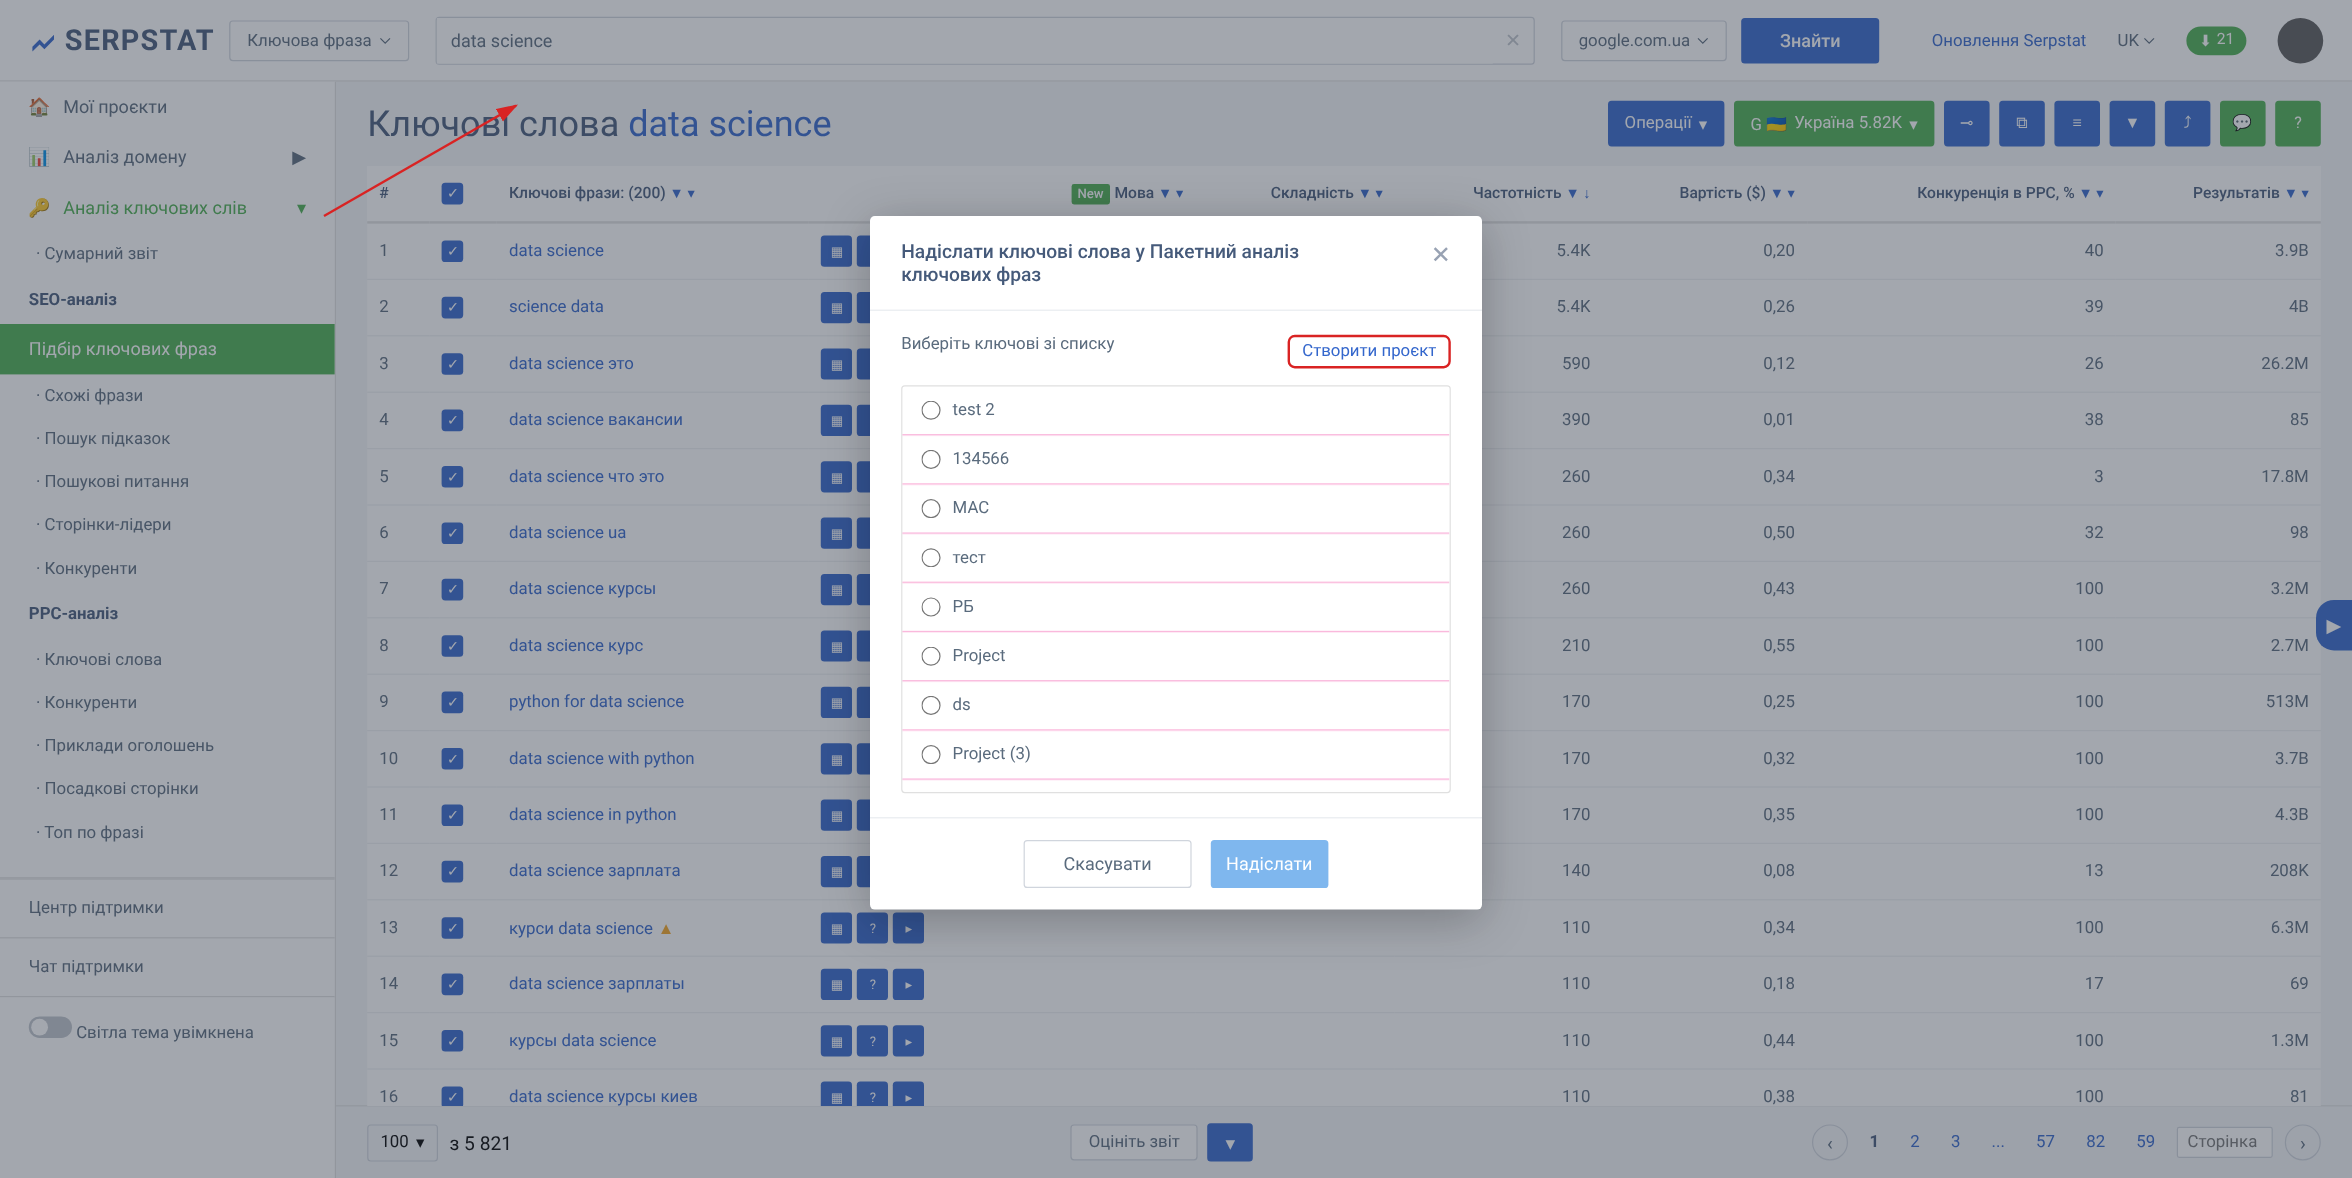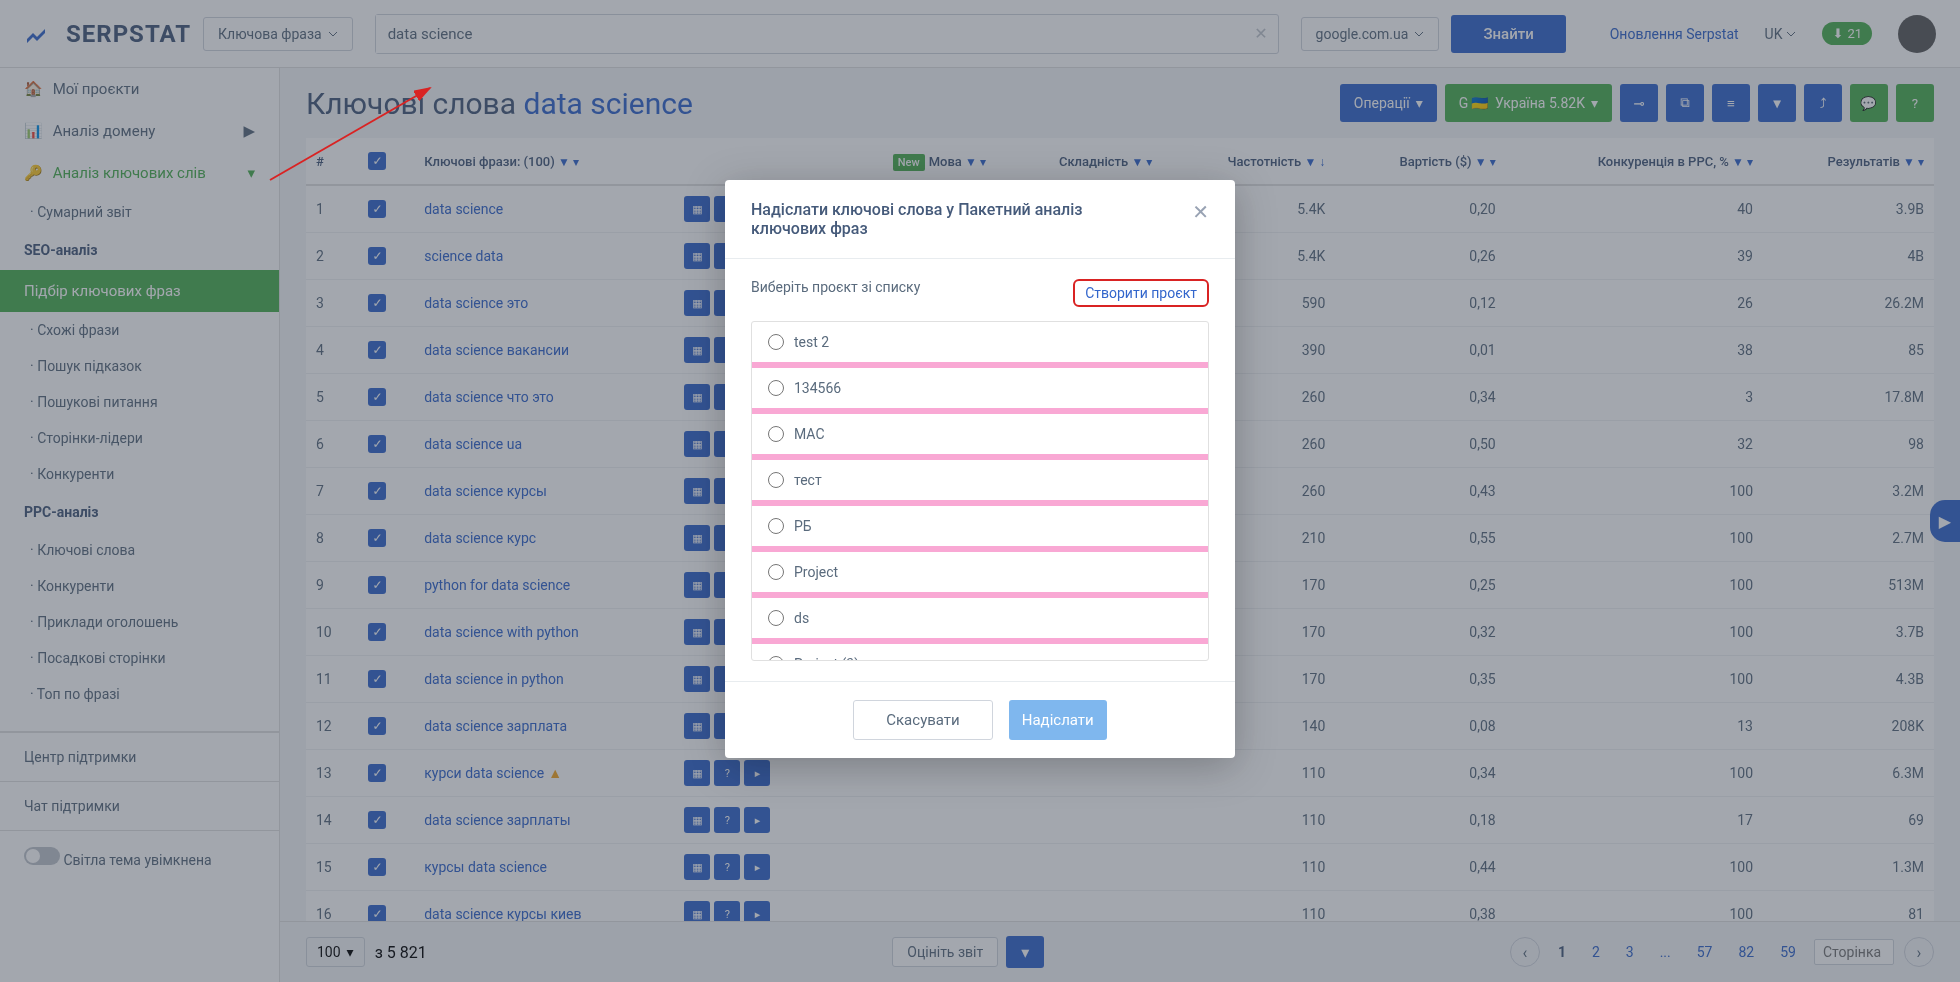--- a/index.html
+++ b/index.html
@@ -1,18 +1,18 @@
 <!DOCTYPE html>
 <html><head>
 <meta charset="utf-8">
 <style>
 *{box-sizing:border-box;margin:0;padding:0;font-family:-apple-system,BlinkMacSystemFont,"Segoe UI",Roboto,sans-serif}
 body{background:#f4f6f8;width:1960px;height:982px;overflow:hidden;position:relative}
 .hdr{height:68px;background:#fff;display:flex;align-items:center;padding:0 24px;border-bottom:1px solid #e0e0e0;gap:12px}
-.logo{font-size:24px;font-weight:700;color:#455a7a;letter-spacing:1px;display:flex;align-items:center;gap:18px}
+.logo{font-size:24px;font-weight:700;color:#455a7a;letter-spacing:1px;display:flex;align-items:center;gap:6px}
 .logo svg{width:24px;height:24px}
 .dd{background:#fff;border:1px solid #d0d5dd;border-radius:3px;padding:8px 14px;display:flex;align-items:center;gap:6px;font-size:14px;color:#5a6b7d}
 .dd svg{width:10px;height:10px}
 .si{flex:1;display:flex;align-items:center;border:1px solid #d0d5dd;border-radius:3px;background:#fff;margin:0 10px}
 .si input{flex:1;border:none;outline:none;padding:10px 12px;font-size:15px;color:#5a6b7d}
 .si .clr{color:#c0c5cc;padding:0 10px;cursor:pointer}
 .dd2{background:#fff;border:1px solid #d0d5dd;border-radius:3px;padding:8px 14px;display:flex;align-items:center;gap:6px;font-size:14px;color:#5a6b7d}
 .btn-find{background:#3366cc;color:#fff;border:none;padding:10px 32px;border-radius:3px;font-size:15px;font-weight:500;cursor:pointer}
 .upd{color:#3366cc;font-size:14px;margin-left:32px}
 .lang{color:#5a6b7d;font-size:14px;margin-left:14px;display:flex;align-items:center;gap:4px}
@@ -62,21 +62,21 @@
 .overlay{position:absolute;inset:0;background:rgba(50,60,75,0.45);display:flex;align-items:flex-start;justify-content:center;padding-top:180px}
 .modal{width:510px;background:#fff;border-radius:4px;box-shadow:0 8px 40px rgba(0,0,0,0.25)}
 .modal-hdr{padding:20px 26px;border-bottom:1px solid #e8ecef;display:flex;justify-content:space-between}
 .modal-hdr h3{font-size:16px;font-weight:500;color:#455a7a;max-width:380px}
 .modal-close{color:#98a2b3;font-size:20px;cursor:pointer}
 .modal-body{padding:20px 26px}
 .mb-row{display:flex;justify-content:space-between;margin-bottom:14px}
 .mb-label{font-size:14px;color:#5a6b7d}
 .create-link{font-size:14px;color:#3366cc;border:2px solid #d92323;border-radius:6px;padding:4px 10px;cursor:pointer}
 .proj-list{border:1px solid #e0e0e0;border-radius:3px;max-height:340px;overflow-y:auto}
-.proj-item{padding:12px 16px;border-bottom:6px solid #f9a8d4;display:flex;align-items:center;gap:10px}
+.proj-item{padding:12px 16px;border-bottom:1px solid #f9a8d4;display:flex;align-items:center;gap:10px}
 .proj-item input{width:16px;height:16px}
 .proj-item label{font-size:14px;color:#5a6b7d}
 .modal-footer{padding:18px 26px;display:flex;justify-content:center;gap:16px;border-top:1px solid #e8ecef}
 .btn-cancel{background:#fff;border:1px solid #d0d5dd;padding:10px 32px;border-radius:3px;font-size:15px;color:#5a6b7d;cursor:pointer}
 .btn-send{background:#7fb7ee;border:none;padding:10px 13px;border-radius:3px;font-size:15px;color:#fff;cursor:pointer}
 .arrow-ann{position:absolute;pointer-events:none}
 .side-fab{position:absolute;right:0;top:500px;width:30px;height:42px;background:#3366cc;border-radius:15px 0 0 15px;display:flex;align-items:center;justify-content:center;color:#fff}
 .warn-ic{color:#f5a623;font-size:14px;margin-left:4px}
 .toggle{width:36px;height:18px;background:#c0c5cc;border-radius:9px;position:relative;display:inline-block}
 .toggle::after{content:"";position:absolute;width:14px;height:14px;border-radius:50%;background:#fff;top:2px;left:2px}
@@ -159,21 +159,21 @@
         <button class="ic-btn green">?</button>
       </div>
     </div>
 
     <div class="tbl-wrap">
       <table>
         <thead>
           <tr>
             <th>#</th>
             <th><span class="cb">✓</span></th>
-            <th><span>Ключові фрази: (100)</span> <span class="filter-ic">▼ ▾</span></th>
+            <th><span>Ключові фрази: (200)</span> <span class="filter-ic">▼ ▾</span></th>
             <th></th>
             <th class="r"><span class="new-badge">New</span><span>Мова</span> <span class="filter-ic">▼ ▾</span></th>
             <th class="r"><span>Складність</span> <span class="filter-ic">▼ ▾</span></th>
             <th class="r"><span>Частотність</span> <span class="filter-ic">▼ ↓</span></th>
             <th class="r"><span>Вартість ($)</span> <span class="filter-ic">▼ ▾</span></th>
             <th class="r"><span>Конкуренція в PPC, %</span> <span class="filter-ic">▼ ▾</span></th>
             <th class="r"><span>Результатів</span> <span class="filter-ic">▼ ▾</span></th>
           </tr>
         </thead>
         <tbody id="tbody">
@@ -497,21 +497,21 @@
 <div class="side-fab">▶</div>
 
 <div class="overlay">
   <div class="modal">
     <div class="modal-hdr">
       <h3>Надіслати ключові слова у Пакетний аналіз ключових фраз</h3>
       <span class="modal-close">✕</span>
     </div>
     <div class="modal-body">
       <div class="mb-row">
-        <span class="mb-label">Виберіть проєкт зі списку</span>
+        <span class="mb-label">Виберіть ключові зі списку</span>
         <span class="create-link">Створити проєкт</span>
       </div>
       <div class="proj-list" id="proj-list">
           <div class="proj-item">
             <input type="radio" name="proj" style="">
             <label>test 2</label>
           </div>
           <div class="proj-item">
             <input type="radio" name="proj" style="">
             <label>134566</label>

